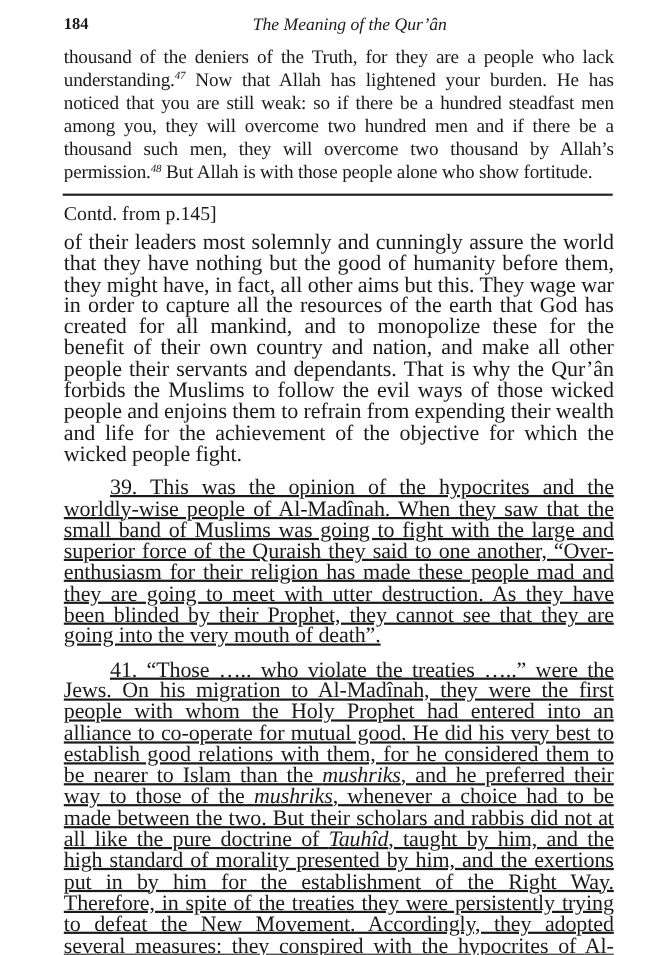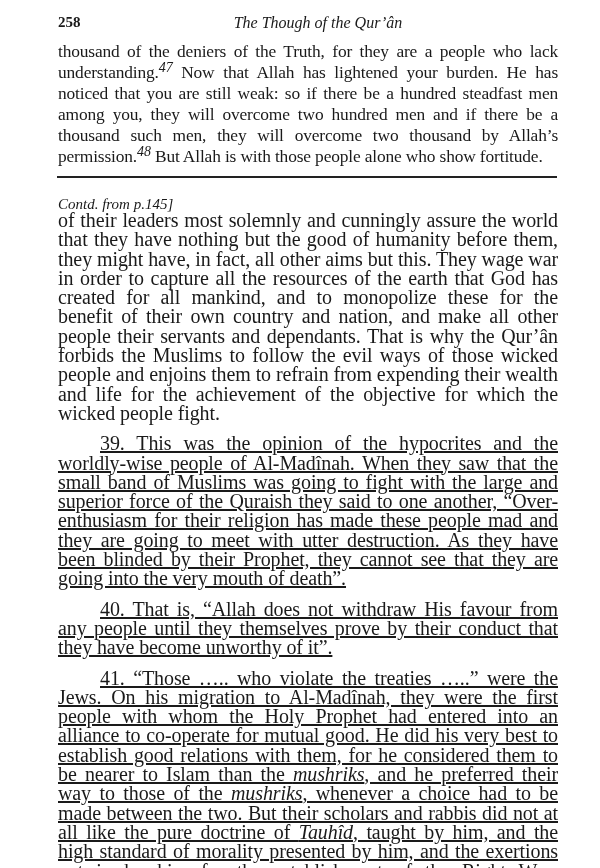--- a/index.html
+++ b/index.html
@@ -18,50 +18,49 @@
   }
   .running-title {
     position: absolute; left: 0; right: 0; top: 0; text-align: center;
     font-style: italic; font-size: 16px; padding-left: 20px;
   }
   .main-text {
     position: absolute; top: 41px; left: 58px; width: 500px;
     font-size: 17.4px; line-height: 20.9px; text-align: justify;
     letter-spacing: -0.15px;
   }
-  .main-text sup { font-size: 14px; line-height: 0; vertical-align: 6px; font-style: italic; }
+  .main-text sup { font-size: 10px; line-height: 0; vertical-align: 6px; font-style: italic; }
   .rule {
     position: absolute; top: 176px; left: 57px; width: 500px; height: 1.6px;
     background: #222;
   }
   .contd {
-    position: absolute; top: 196px; left: 58px;
-    font-style: italic; font-size: 15px;
+    position: absolute; top: 184px; left: 58px;
+    font-size: 18px;
   }
   .notes {
     position: absolute; top: 211px; left: 58px; width: 500px;
     font-size: 20px; line-height: 19.3px; text-align: justify;
     letter-spacing: -0.1px;
   }
   .notes p { margin: 0 0 11px 0; }
   .notes p.indent { text-indent: 42px; text-decoration: underline; }
   .notes .it { font-style: italic; }
 </style>
 </head>
 <body>
 
 <div class="header">
-  <span class="page-num">258</span>
-  <div class="running-title">The Though of the Qur’ân</div>
+  <span class="page-num">184</span>
+  <div class="running-title">The Meaning of the Qur’ân</div>
 </div>
 
 <div class="main-text"><span>thousand of the deniers of the Truth, for they are a people who lack understanding.</span><sup>47</sup><span> Now that Allah has lightened your burden. He has noticed that you are still weak: so if there be a hundred steadfast men among you, they will overcome two hundred men and if there be a thousand such men, they will overcome two thousand by Allah’s permission.</span><sup>48</sup><span> But Allah is with those people alone who show fortitude.</span></div>
 
 <div class="rule"></div>
 
 <div class="contd">Contd. from p.145]</div>
 
 <div class="notes">
   <p>of their leaders most solemnly and cunningly assure the world that they have nothing but the good of humanity before them, they might have, in fact, all other aims but this. They wage war in order to capture all the resources of the earth that God has created for all mankind, and to monopolize these for the benefit of their own country and nation, and make all other people their servants and dependants. That is why the Qur’ân forbids the Muslims to follow the evil ways of those wicked people and enjoins them to refrain from expending their wealth and life for the achievement of the objective for which the wicked people fight.</p>
   <p class="indent">39. This was the opinion of the hypocrites and the worldly-wise people of Al-Madînah. When they saw that the small band of Muslims was going to fight with the large and superior force of the Quraish they said to one another, “Over-enthusiasm for their religion has made these people mad and they are going to meet with utter destruction. As they have been blinded by their Prophet, they cannot see that they are going into the very mouth of death”.</p>
-  <p class="indent">40. That is, “Allah does not withdraw His favour from any people until they themselves prove by their conduct that they have become unworthy of it”.</p>
   <p class="indent"><span>41. “Those ….. who violate the treaties …..” were the Jews. On his migration to Al-Madînah, they were the first people with whom the Holy Prophet had entered into an alliance to co-operate for mutual good. He did his very best to establish good relations with them, for he considered them to be nearer to Islam than the </span><span class="it">mushriks</span><span>, and he preferred their way to those of the </span><span class="it">mushriks</span><span>, whenever a choice had to be made between the two. But their scholars and rabbis did not at all like the pure doctrine of </span><span class="it">Tauhîd</span><span>, taught by him, and the high standard of morality presented by him, and the exertions put in by him for the establishment of the Right Way. Therefore, in spite of the treaties they were persistently trying to defeat the New Movement. Accordingly, they adopted several measures: they conspired with the hypocrites of Al-Madînah against the true Muslims: they incited the clans of Aus and Khazraj against each other in order to enkindle the fire of the old enmity that existed between the two before the advent of Islam and had led to bloody feuds, and they contrived plots with the Quraish and other hostile clans to ruin the Muslims. Though the Jews had all along been violating the</span></p>
 </div>
 
 </body></html>

